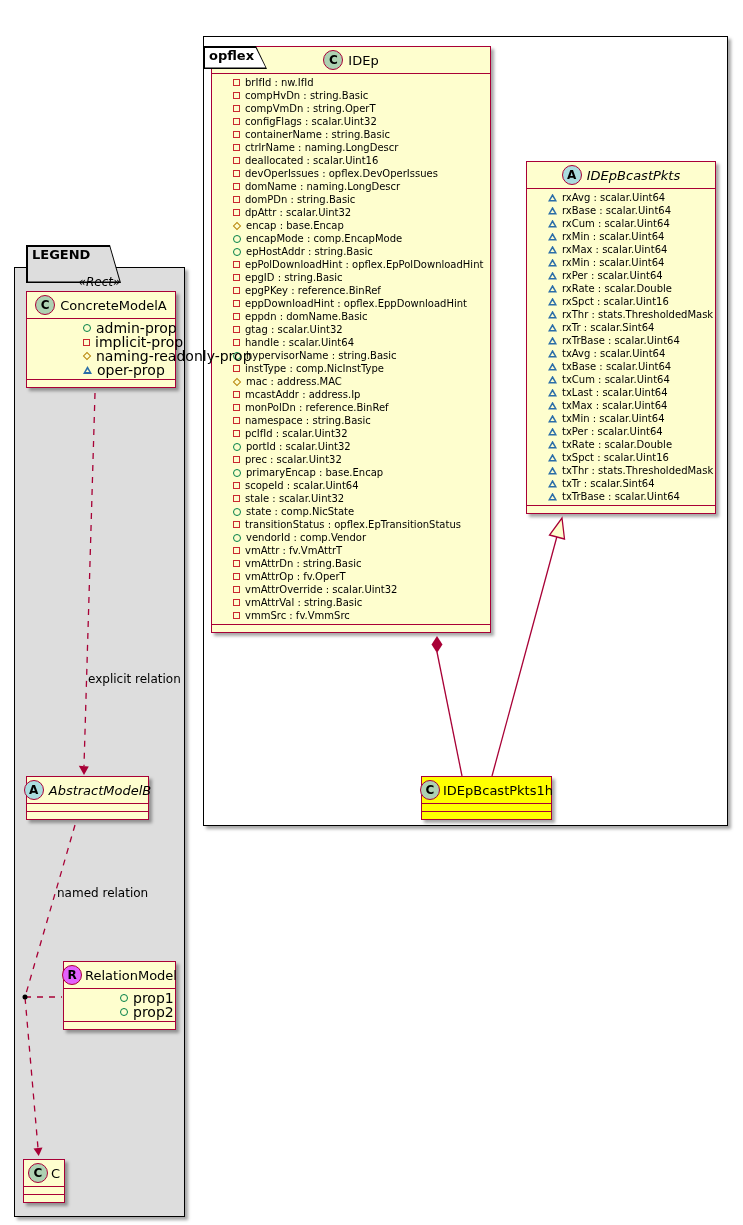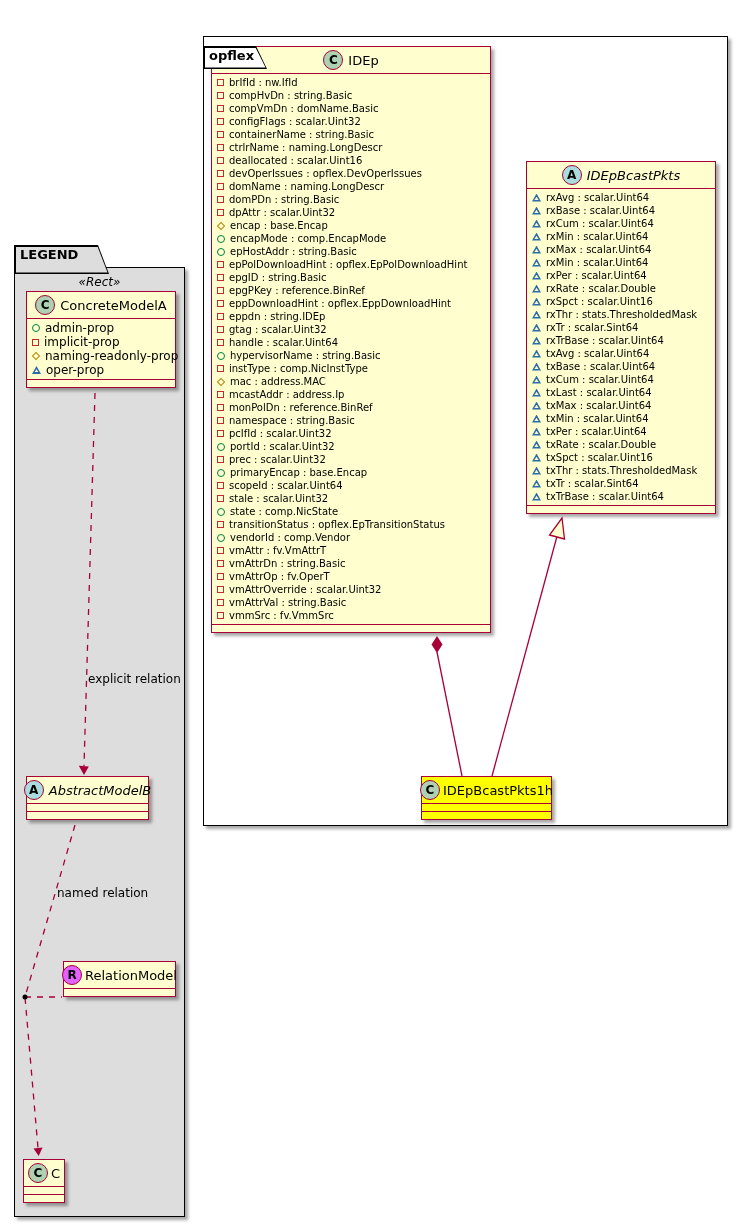--- a/index.html
+++ b/index.html
@@ -33,24 +33,24 @@
   .cls-name{white-space:nowrap;}
   .italic{font-style:italic;}
   .spot{
     width:20px;height:20px;border-radius:50%;border:1px solid #A80036;flex:none;
     display:flex;align-items:center;justify-content:center;
     font-weight:bold;font-size:12px;box-sizing:border-box;
   }
   .spot-C{background:#ADD1B2;}
   .spot-A{background:#A9DCDF;}
   .spot-R{background:#E361FF;}
-  .cls-attrs{padding:2px 0;border-bottom:1.5px solid #A80036;}
+  .cls-attrs{padding:2px 16px;border-bottom:1.5px solid #A80036;}
   .attr-row{display:flex;align-items:center;gap:5px;height:13px;padding:0 5px;
     font-size:10px;white-space:nowrap;}
-  .big .attr-row{height:14px;font-size:12px;}
+  .big .attr-row{height:14px;font-size:14px;margin-left:35px;}
   .sep{height:7px;border-bottom:1.5px solid #A80036;}
   .sep.last{border-bottom:none;}
   
   .ic{flex:none;box-sizing:border-box;display:inline-block;}
   .ic-square{width:7px;height:7px;border:1.4px solid #C82930;}
   .ic-circle{width:8px;height:8px;border:1.4px solid #038048;border-radius:50%;}
   .ic-diamond{width:6px;height:6px;border:1.3px solid #B8860B;transform:rotate(45deg);margin:0 1px;}
   .ic-triangle{width:9px;height:8px;position:relative;background:#2A6DA8;
     clip-path:polygon(50% 0,0 100%,100% 100%);}
   .ic-triangle::after{content:"";position:absolute;left:2.4px;right:2.4px;top:3.2px;bottom:1.6px;
@@ -77,21 +77,21 @@
         <div class="attr-row">
           <span class="ic ic-square"></span>
           <span>brIfId : nw.IfId</span>
         </div>
         <div class="attr-row">
           <span class="ic ic-square"></span>
           <span>compHvDn : string.Basic</span>
         </div>
         <div class="attr-row">
           <span class="ic ic-square"></span>
-          <span>compVmDn : domName.Basic</span>
+          <span>compVmDn : string.OperT</span>
         </div>
         <div class="attr-row">
           <span class="ic ic-square"></span>
           <span>configFlags : scalar.Uint32</span>
         </div>
         <div class="attr-row">
           <span class="ic ic-square"></span>
           <span>containerName : string.Basic</span>
         </div>
         <div class="attr-row">
@@ -141,21 +141,21 @@
         <div class="attr-row">
           <span class="ic ic-square"></span>
           <span>epgPKey : reference.BinRef</span>
         </div>
         <div class="attr-row">
           <span class="ic ic-square"></span>
           <span>eppDownloadHint : opflex.EppDownloadHint</span>
         </div>
         <div class="attr-row">
           <span class="ic ic-square"></span>
-          <span>eppdn : string.IDEp</span>
+          <span>eppdn : domName.Basic</span>
         </div>
         <div class="attr-row">
           <span class="ic ic-square"></span>
           <span>gtag : scalar.Uint32</span>
         </div>
         <div class="attr-row">
           <span class="ic ic-square"></span>
           <span>handle : scalar.Uint64</span>
         </div>
         <div class="attr-row">
@@ -402,33 +402,43 @@
     </div>
     <div class="sep"></div>
     <div class="sep last"></div>
   </div>
 
   <div class="cls big" style="left:48px;top:693px;width:113px;">
     <div class="cls-title" style="padding:3px 3px;gap:3px;">
       <span class="spot spot-R">R</span>
       <span class="cls-name">RelationModel</span>
     </div>
+    <div class="cls-attrs">
+        <div class="attr-row">
+          <span class="ic ic-circle"></span>
+          <span>prop1</span>
+        </div>
+        <div class="attr-row">
+          <span class="ic ic-circle"></span>
+          <span>prop2</span>
+        </div>
+      </div>
     <div class="sep last"></div>
   </div>
 
   <div class="cls" style="left:8px;top:891px;width:42px;">
     <div class="cls-title" style="padding:3px 2px;gap:3px;">
       <span class="spot spot-C">C</span>
       <span class="cls-name">C</span>
     </div>
     <div class="sep"></div>
     <div class="sep last"></div>
   </div>
 </div>
-<div class="pkg-tab" style="left:14px;top:245px;width:95px;height:29px;">
+<div class="pkg-tab" style="left:26px;top:245px;width:95px;height:38px;">
   <div class="tab-outer"></div>
   <div class="tab-inner" style="background:#DDDDDD;"></div>
   <span class="tab-label">LEGEND</span>
 </div>
 
 <div class="stereotype" style="left:14px;top:275px;">«Rect»</div>
 
 <div class="edge-label" style="left:88px;top:672px;">explicit relation</div>
 <div class="edge-label" style="left:57px;top:886px;">named relation</div>
 

